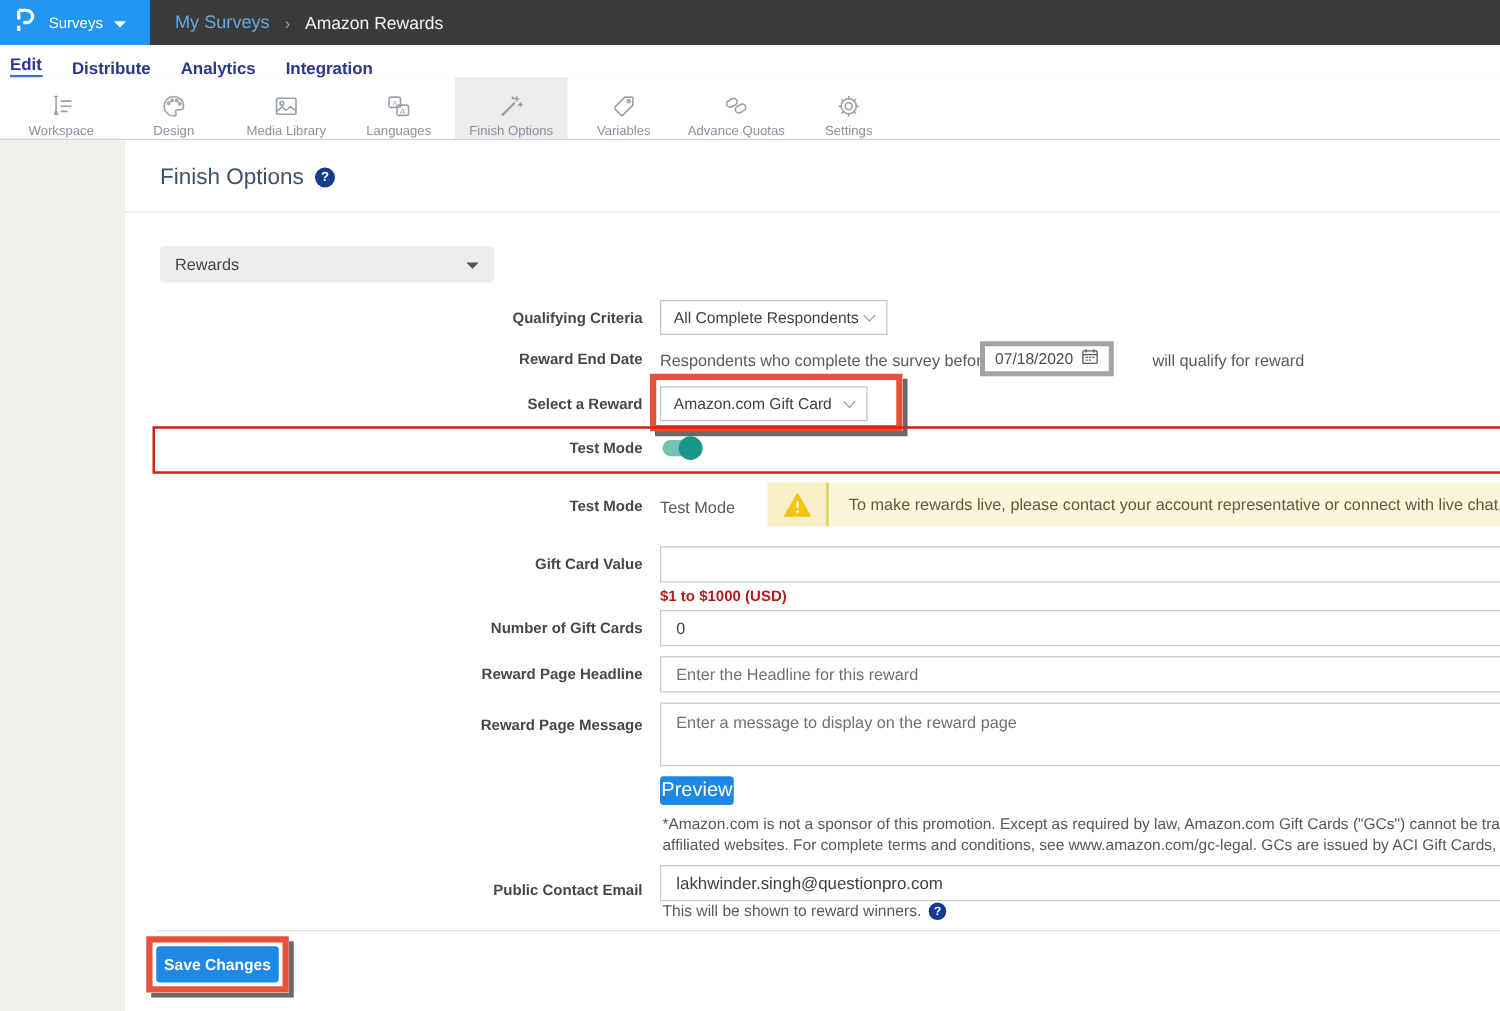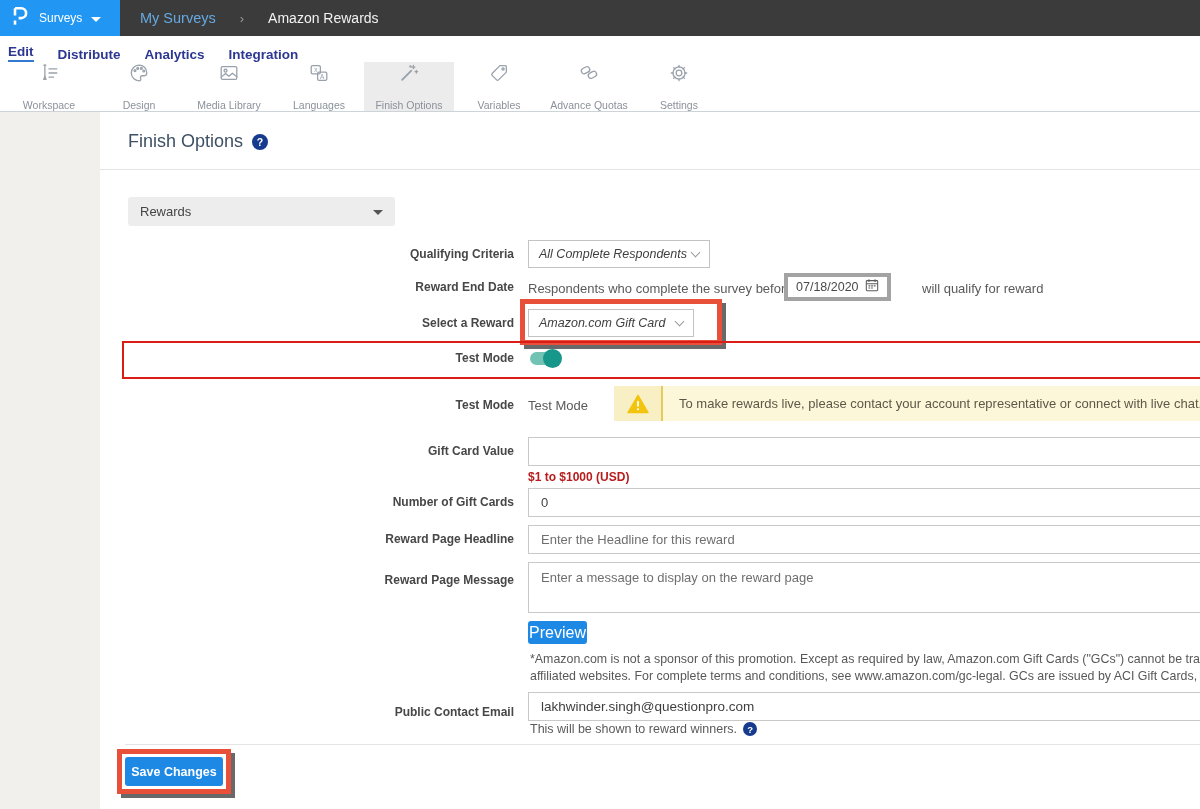--- a/index.html
+++ b/index.html
@@ -6,36 +6,36 @@
   body { font-family:"Liberation Sans", sans-serif; background:#ffffff; }
   .screen { position:relative; width:1200px; height:809px; overflow:hidden; background:#f1f0ed; }
 
   
   .topbar { position:absolute; left:0; top:0; width:1200px; height:36px; background:#3b3b3b; }
   .logo-block { position:absolute; left:0; top:0; width:120px; height:36px; background:#2196f3;
                 display:flex; align-items:center; padding-left:10px; cursor:pointer; }
   .product-name { color:#ffffff; font-size:12px; margin-left:9px; }
   .caret-down { width:0; height:0; border-left:5px solid transparent; border-right:5px solid transparent;
                 border-top:5px solid #ffffff; margin-left:9px; margin-top:2px; }
-  .breadcrumb { position:absolute; left:140px; top:0; height:36px; display:flex; align-items:center; gap:24px; }
+  .breadcrumb { position:absolute; left:140px; top:0; height:36px; display:flex; align-items:center; gap:12px; }
   .bc-parent { color:#66a9e2; font-size:14.5px; cursor:pointer; }
   .bc-sep { color:#9a9a9a; font-size:13px; }
   .bc-current { color:#f2f2f2; font-size:14px; }
 
   
   .menubar { position:absolute; left:0; top:36px; width:1200px; height:26px; background:#ffffff;
              display:flex; align-items:flex-end; gap:24px; padding-left:8px; }
   .menu-item { color:#2c3792; font-size:13.5px; font-weight:bold; cursor:pointer; }
   .menu-item.active { border-bottom:2px solid #3178cf; padding-bottom:1px; }
 
   
   .toolbar { position:absolute; left:0; top:62px; width:1200px; height:50px; background:#ffffff;
              border-bottom:1px solid #ccd4da; display:flex; padding-left:4px; }
   .tcell { width:90px; height:49px; display:flex; flex-direction:column; align-items:center;
-           justify-content:space-between; gap:3px; cursor:pointer; }
+           justify-content:flex-end; gap:3px; cursor:pointer; }
   .tcell.active { background:#ececec; }
   .tlabel { font-size:10.5px; color:#8b919a; }
   .ticon svg { display:block; stroke:#99a1ab; fill:none; stroke-width:1.4; stroke-linecap:round; stroke-linejoin:round; }
 
   
   .panel { position:absolute; left:100px; top:112px; width:1100px; height:697px; background:#ffffff; }
   .page-title { position:absolute; left:128px; top:131px; font-size:18px; color:#3e5064;
                 display:flex; align-items:center; gap:9px; }
   .help-icon { display:inline-flex; width:16px; height:16px; border-radius:50%; background:#153a8e;
                color:#ffffff; font-size:10.5px; font-weight:bold; align-items:center; justify-content:center; cursor:pointer; }
@@ -46,21 +46,21 @@
   .rewards-dd .dd-text { font-size:13px; color:#444; flex:1; }
   .rewards-dd .caret-down { border-top-color:#555; }
 
   .flabel { position:absolute; left:134px; width:380px; text-align:right; font-size:12px;
             font-weight:bold; color:#474747; }
   .ftext { position:absolute; font-size:13px; color:#5a5a5a; }
   .fhelper { position:absolute; font-size:12px; color:#b91c1c;font-weight:bold; }
 
   .selectbox { position:absolute; height:28px; border:1px solid #c3c3c3; background:#fff; display:flex;
                align-items:center; padding:0 10px; cursor:pointer; }
-  .selectbox .sel-text { font-size:12.5px; color:#3f3f3f; flex:1;font-style:italic; }
+  .selectbox .sel-text { font-size:12.5px; color:#3f3f3f; flex:1; }
   .chev { width:7px; height:7px; border-right:1.6px solid #9a9a9a; border-bottom:1.6px solid #9a9a9a;
           transform:rotate(45deg); margin-top:-4px; }
 
   .datebox { position:absolute; left:784px; top:273px; width:107px; height:28px; border:4px solid #a3a3a3;
              background:#fff; display:flex; align-items:center; padding:0 8px; cursor:pointer; }
   .datebox .date-text { font-size:12.5px; color:#4a4a4a; flex:1; }
 
   .tinput { position:absolute; left:528px; width:684px; height:29px; border:1px solid #c9c9c9;
             background:#fff; font-family:"Liberation Sans", sans-serif; font-size:13px; color:#3f3f3f;
             padding:0 12px; outline:none; }

